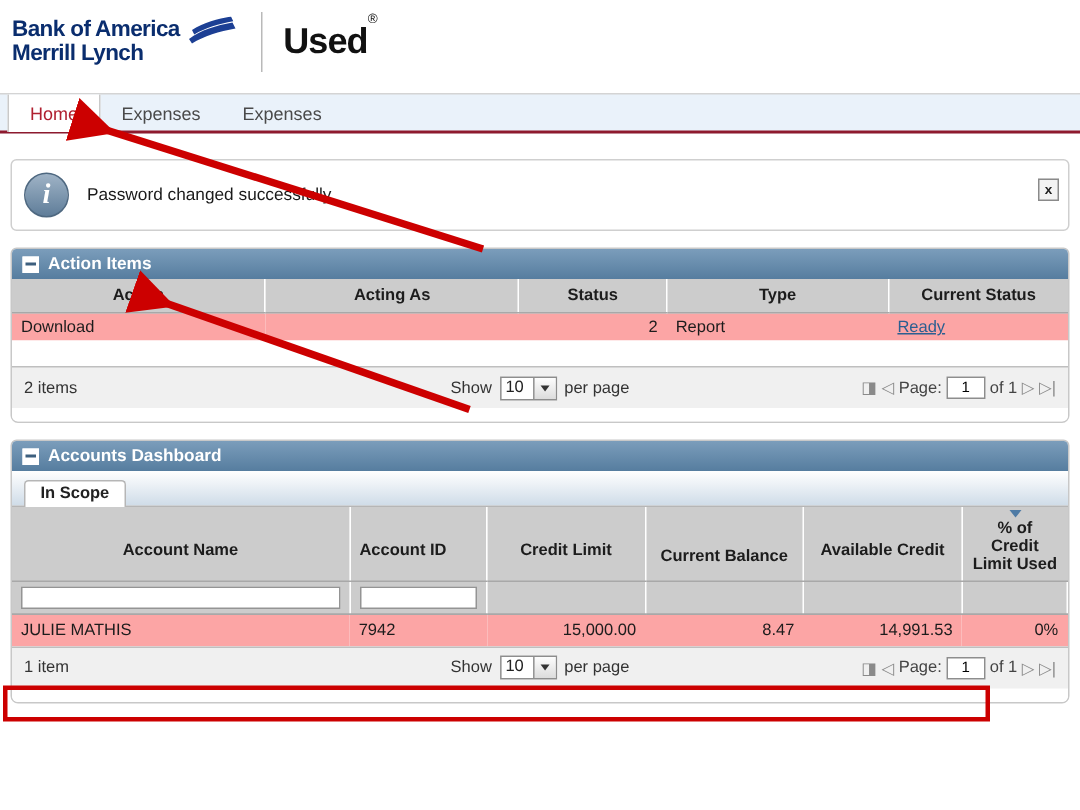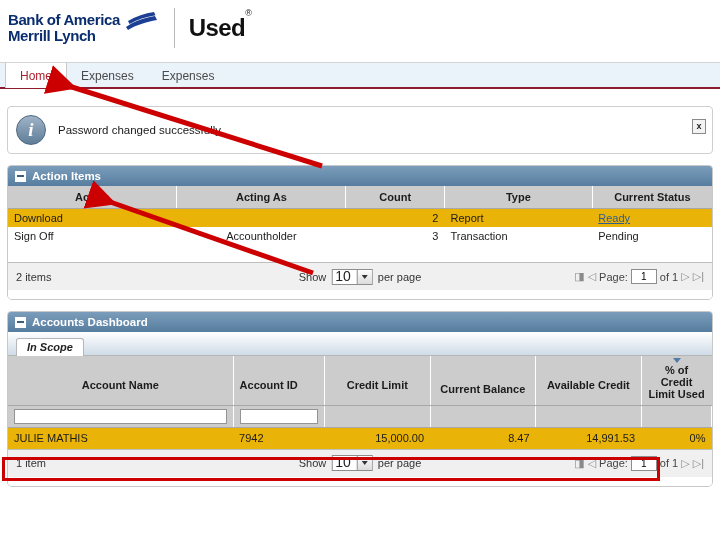--- a/index.html
+++ b/index.html
@@ -199,21 +199,20 @@
     border: 1px solid #b6b6b6;
     border-bottom: none;
     border-radius: 3px 3px 0 0;
     padding: 2px 10px 3px 10px;
     font-size: 11px;
     font-weight: bold;
     color: #222;
     position: relative;
     top: 1px;
     cursor: pointer;
-    font-style: italic;
   }
 
   
   table.grid {
     width: 100%;
     border-collapse: collapse;
     table-layout: fixed;
     font-size: 11px;
   }
   table.grid th {
@@ -230,21 +229,21 @@
   }
   table.grid th:last-child { border-right: none; margin-top: 16px; }
   table.grid td {
     font-size: 11px;
     color: #1c1c1c;
     padding: 3px 6px;
     height: 17px;
     box-sizing: border-box;
     vertical-align: middle;
   }
-  tr.row-alt td { background: #eab308; }
+  tr.row-alt td { background: #fca5a5; }
   tr.row-norm td { background: #ffffff; }
   .ta-c { text-align: center; }
   .ta-r { text-align: right; }
   .ta-l { text-align: left; }
   .link {
     color: #2b5f91;
     text-decoration: underline;
     cursor: pointer;
   }
   .plain-status { color: #2f4f6b; }
@@ -302,25 +301,25 @@
     position: absolute;
     left: 50%;
     transform: translateX(-50%);
     display: flex;
     align-items: center;
     gap: 5px;
     white-space: nowrap;
   }
   .sel {
     display: inline-flex;
-    align-items: flex-end;
+    align-items: flex-start;
     border: 1px solid #8d8d8d;
     background: #ffffff;
     height: 16px;
-    font-size: 14px;
+    font-size: 11px;
     box-sizing: border-box;
   }
   .sel .selval { padding: 0 6px 0 3px; color: #222; }
   .sel .selbtn {
     width: 14px; height: 14px;
     background: linear-gradient(#fdfdfd, #dcdcdc);
     border-left: 1px solid #8d8d8d;
     display: flex; align-items: center; justify-content: center;
   }
   .caret {
@@ -418,39 +417,32 @@
           <col style="width:24%">
             <col style="width:24%">
             <col style="width:14%">
             <col style="width:21%">
             <col style="width:17%">
         </colgroup>
         <thead>
           <tr>
             <th class="ta-c">Action</th>
             <th class="ta-c">Acting As</th>
-            <th class="ta-c">Count</th>
+            <th class="ta-c">Status</th>
             <th class="ta-c">Type</th>
             <th class="ta-c">Current Status</th>
           </tr>
         </thead>
         <tbody>
           <tr class="row-alt">
             <td class="ta-l">Download</td>
             <td class="ta-c"></td>
             <td class="ta-r">2</td>
             <td class="ta-l">Report</td>
             <td class="ta-l"><span class="link">Ready</span></td>
-          </tr>
-          <tr class="row-norm">
-            <td class="ta-l">Sign Off</td>
-            <td class="ta-c">Accountholder</td>
-            <td class="ta-r">3</td>
-            <td class="ta-l">Transaction</td>
-            <td class="ta-l plain-status">Pending</td>
           </tr>
           <tr>
             <td class="filler" colspan="5"></td>
           </tr>
         </tbody>
       </table>
 
       <div class="panel-footer">
         <div class="items-count">2 items</div>
         <div class="show-per-page">

